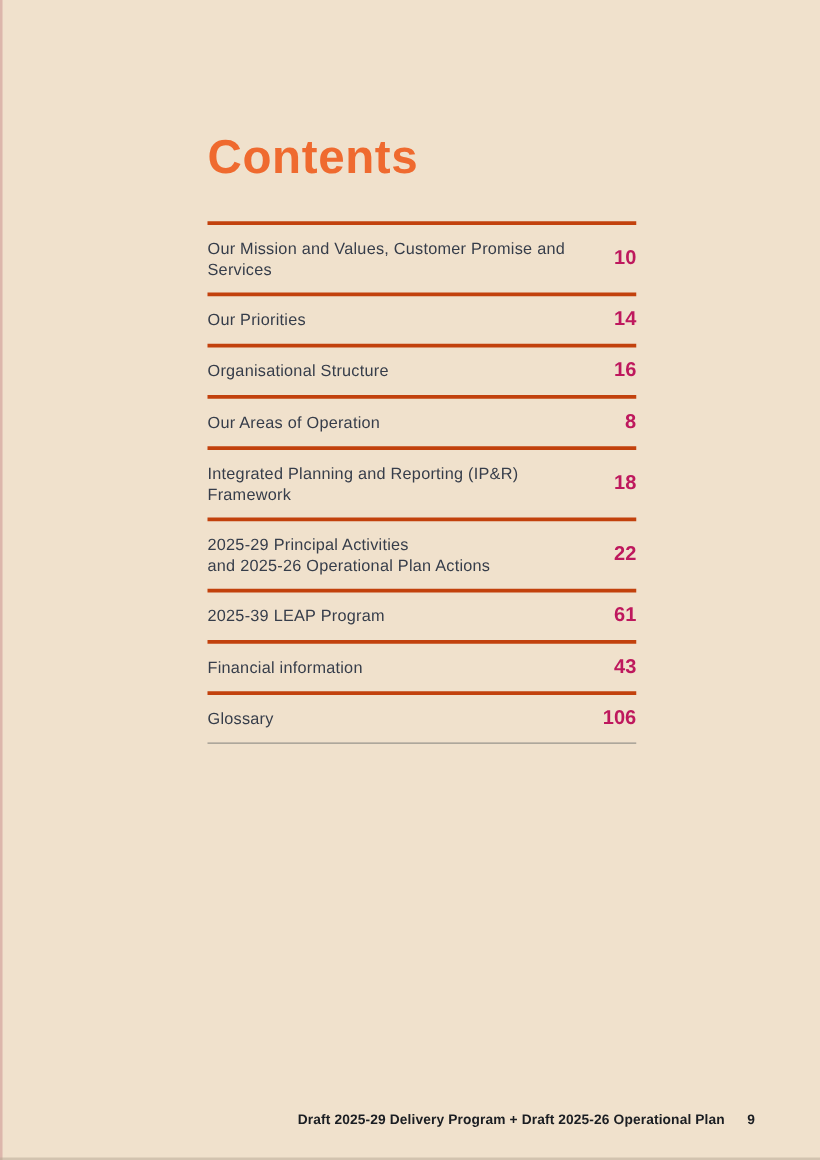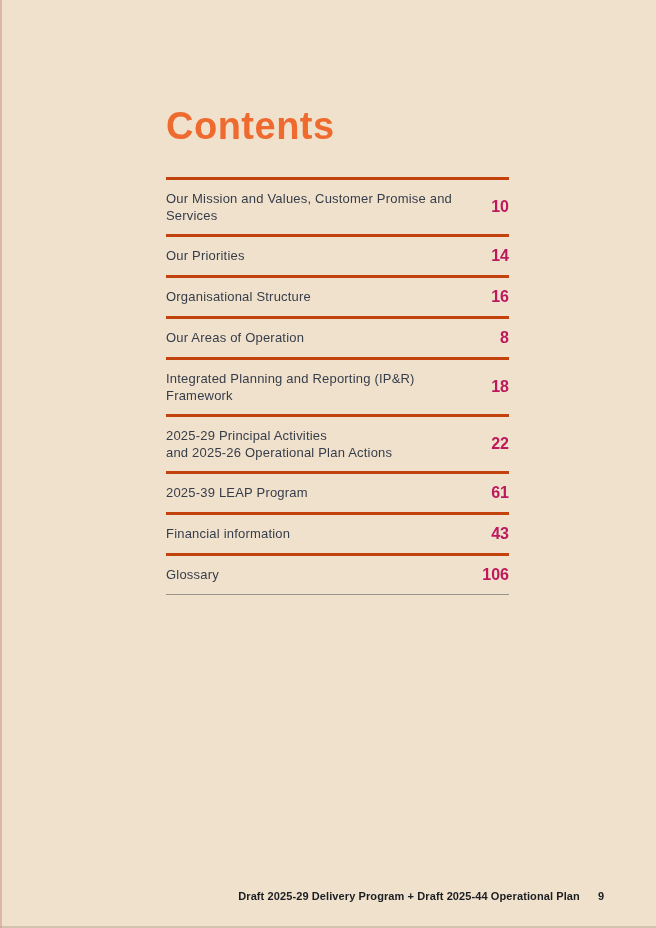--- a/index.html
+++ b/index.html
@@ -134,18 +134,18 @@
         <span class="toc-page">43</span>
       </div>
       <div class="toc-row">
         <span class="toc-label">Glossary</span>
         <span class="toc-page">106</span>
       </div>
     </div>
   </div>
 
   <div class="footer">
-    <span class="footer-text">Draft 2025-29 Delivery Program + Draft 2025-44 Operational Plan</span>
+    <span class="footer-text">Draft 2025-29 Delivery Program + Draft 2025-26 Operational Plan</span>
     <span class="footer-page-number">9</span>
   </div>
 
   <div class="page-bottom-edge"></div>
 </div>
 
 </body></html>

